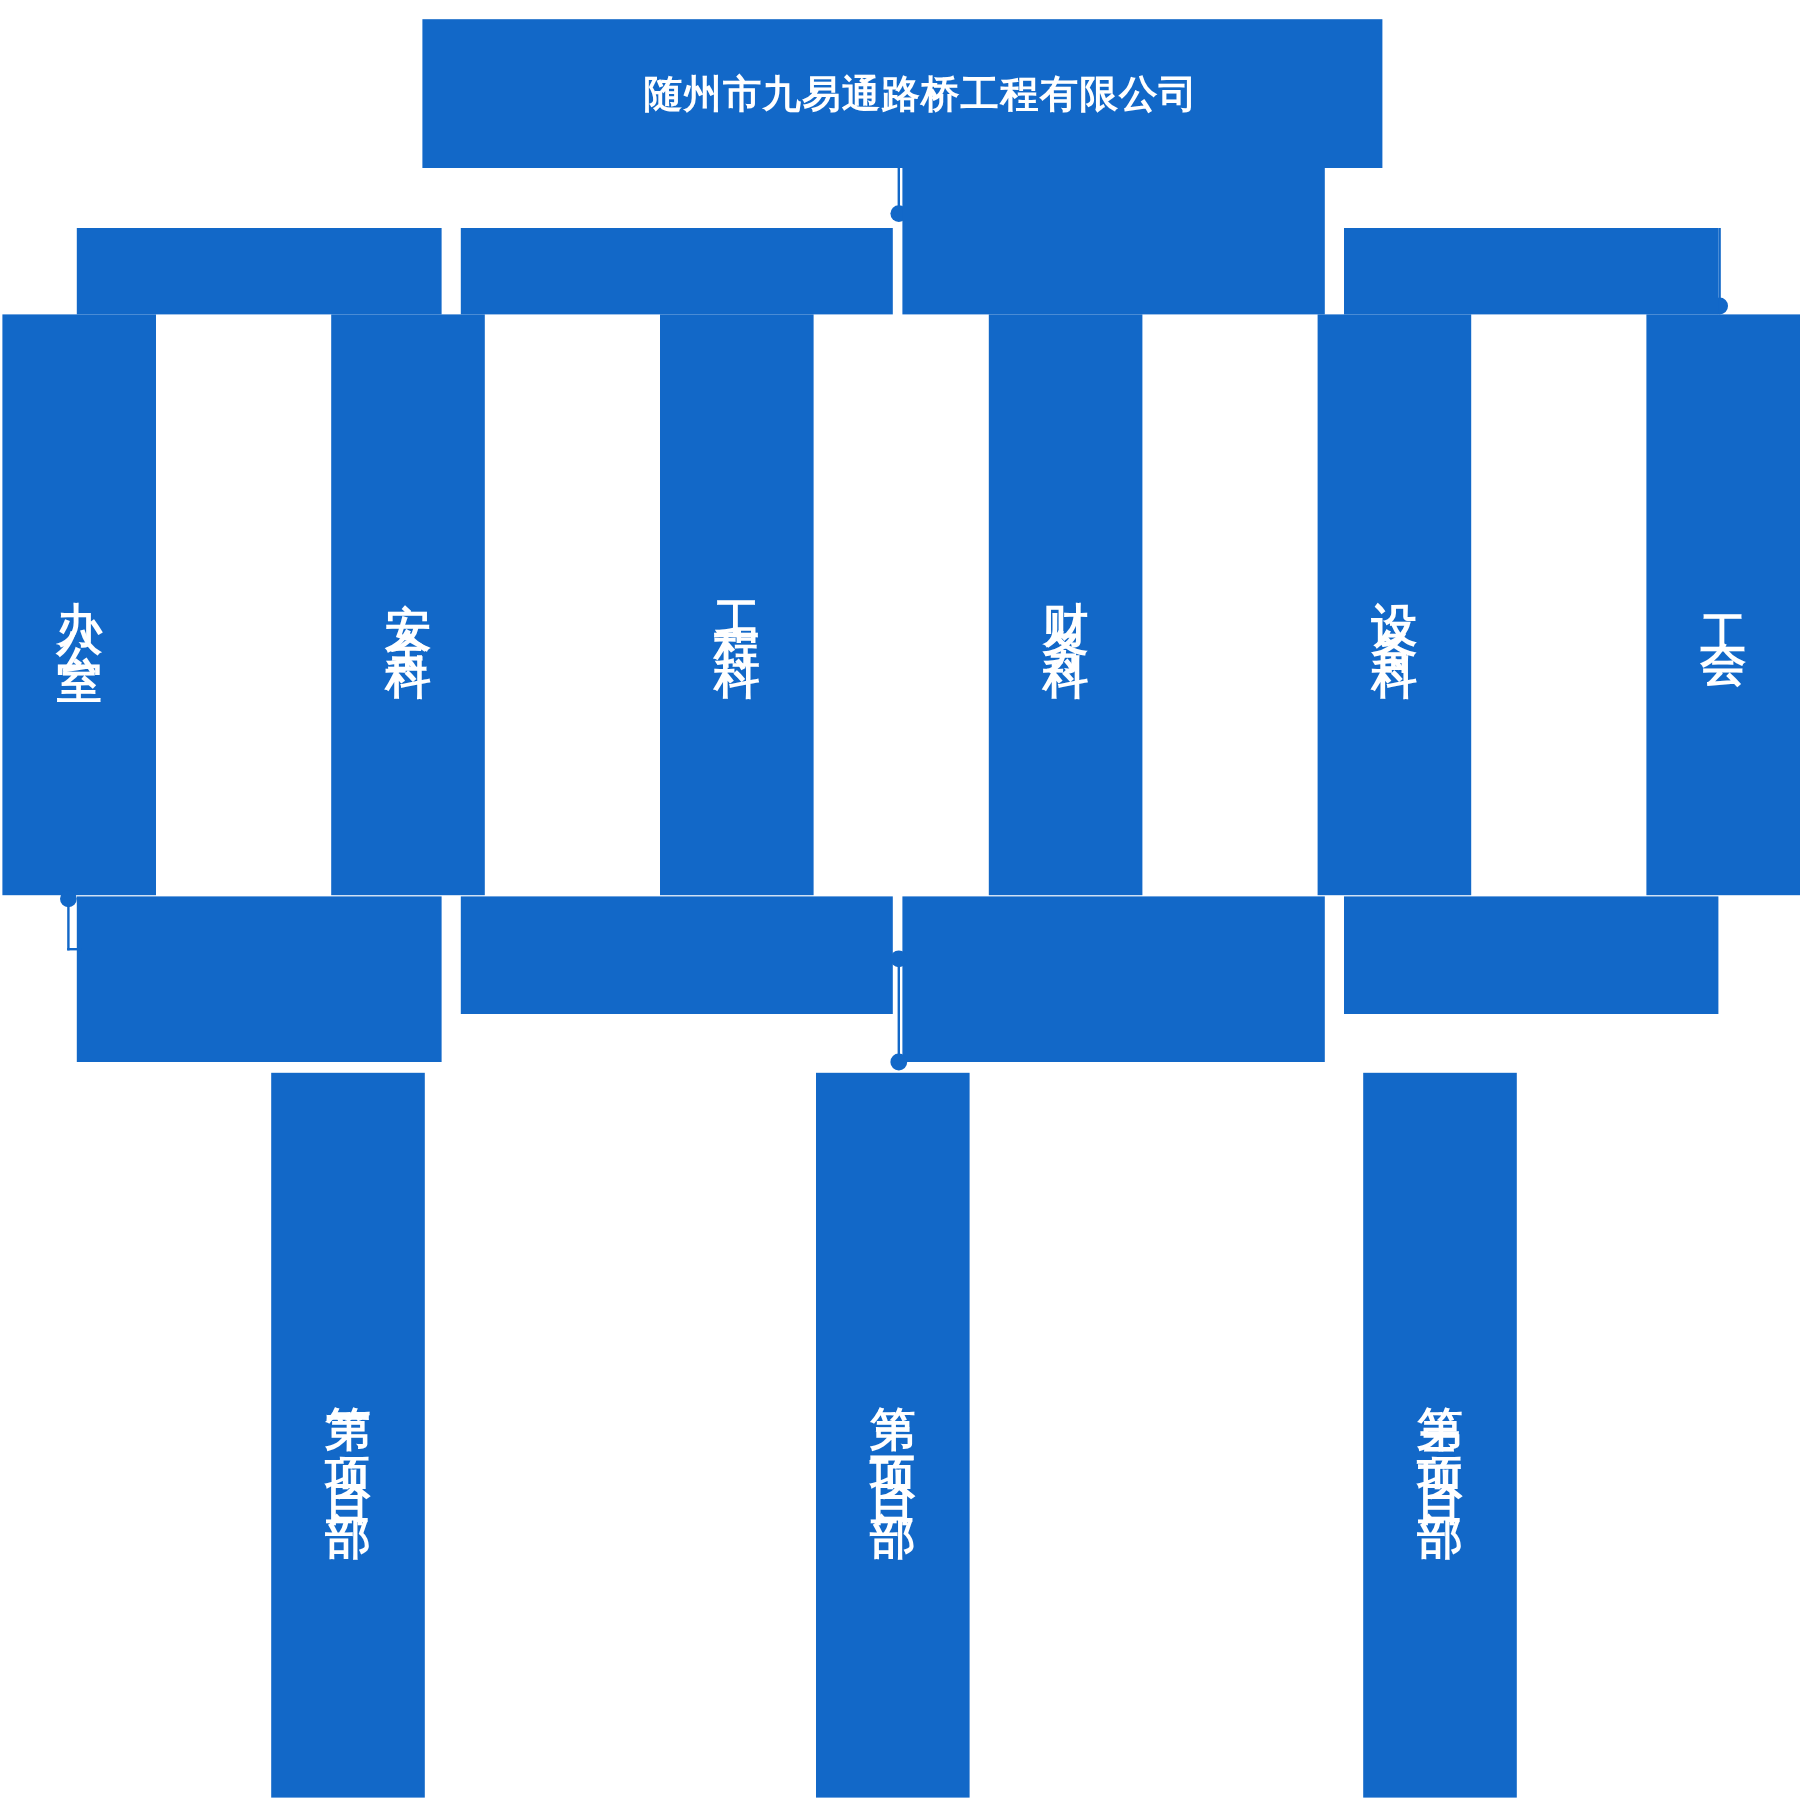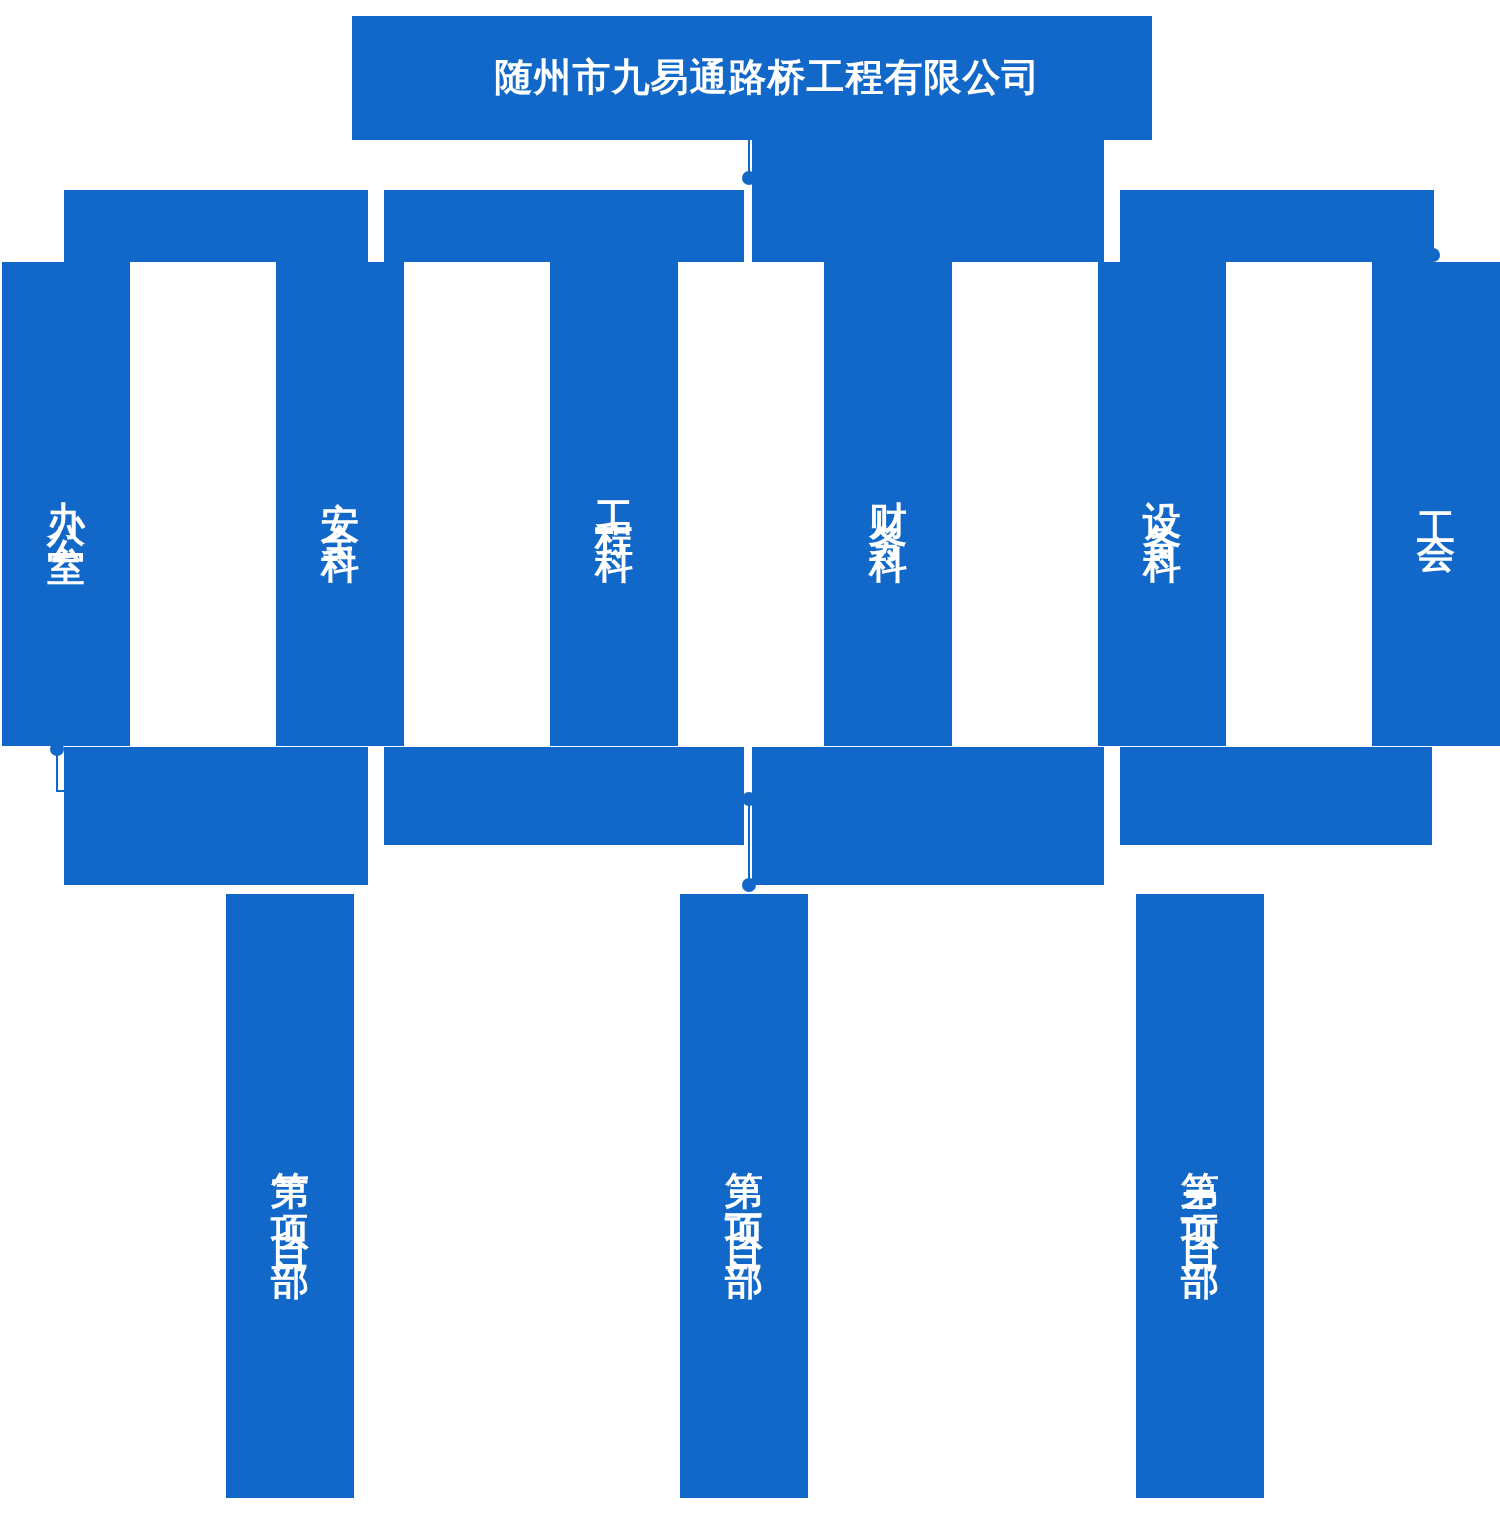--- a/index.html
+++ b/index.html
@@ -26,21 +26,21 @@
     top: 16px;
     width: 800px;
     height: 124px;
     background: #1268c8;
     display: flex;
     align-items: center;
     justify-content: center;
   }
   .root-label {
     color: #ffffff;
-    font-size: 38px;
+    font-size: 32px;
     font-weight: bold;
     letter-spacing: 1px;
     line-height: 1.2;
     white-space: nowrap;
     margin-left: 31px;
   }
 
   
   .band2 {
     position: absolute;

